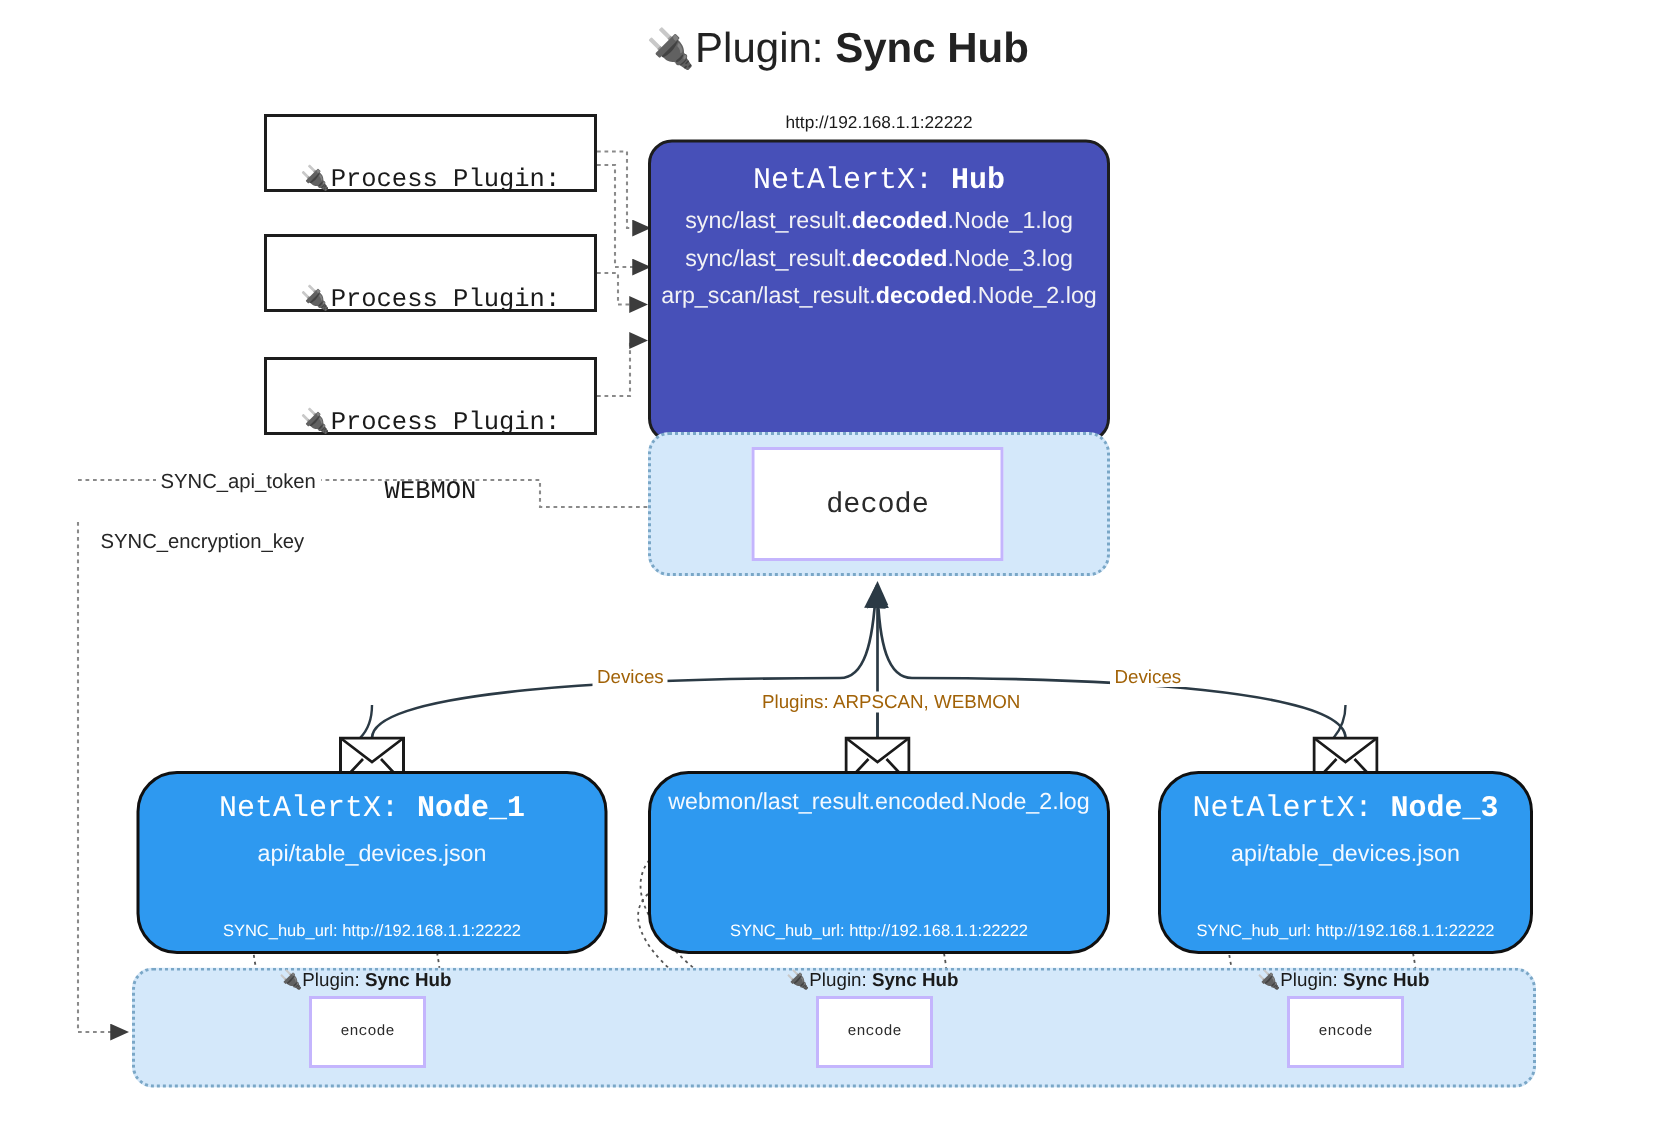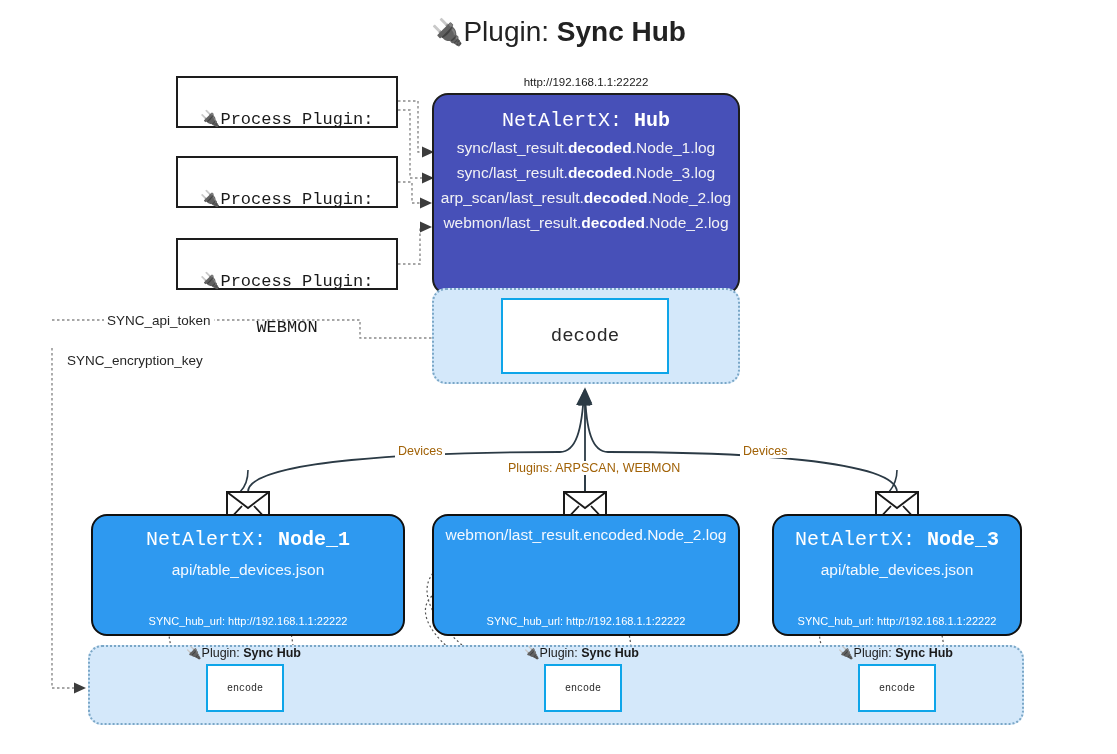--- a/index.html
+++ b/index.html
@@ -106,37 +106,37 @@
     background: #d4e8fa;
     border: 2px dotted #7aa7c7;
     border-radius: 14px;
   }
 
   
   .code-box {
     position: absolute;
     box-sizing: border-box;
     background: #ffffff;
-    border: 2px solid #0ea5e9;
+    border: 2px solid #c4b5fd;
     display: flex;
     align-items: center;
     justify-content: center;
     font-family: "Liberation Mono", monospace;
     color: #2a2a2a;
   }
   #decode-box { font-size: 19px; }
   .encode-box { font-size: 10px; }
 
   
   .node-box {
     position: absolute;
     box-sizing: border-box;
     background: #2e99f0;
     border: 2.5px solid #101010;
-    border-radius: 16px;
+    border-radius: 27px;
     color: #ffffff;
     overflow: hidden;
   }
   .node-title {
     text-align: center;
     font-family: "Liberation Mono", monospace;
     font-size: 20px;
     margin-top: 12px;
     white-space: nowrap;
   }
@@ -258,21 +258,20 @@
   </div>
 
   <div id="hub-url">http://192.168.1.1:22222</div>
   <div id="hub-box">
     <div id="hub-title">
       <span>NetAlertX: </span><b>Hub</b>
     </div>
     <div class="hub-line"><span>sync/last_result.</span><b>decoded</b><span>.Node_1.log</span></div>
     <div class="hub-line"><span>sync/last_result.</span><b>decoded</b><span>.Node_3.log</span></div>
     <div class="hub-line"><span>arp_scan/last_result.</span><b>decoded</b><span>.Node_2.log</span></div>
-    <div class="hub-line"><span>webmon/last_result.</span><b>decoded</b><span>.Node_2.log</span></div>
   </div>
 
   <div class="cluster" style="left:432px; top:288px; width:308px; height:96px;"></div>
   <div class="code-box" id="decode-box" style="left:501px; top:298px; width:168px; height:76px;">
     <span>decode</span>
   </div>
 
   <div class="key-label" style="left:104px; top:313px;">SYNC_api_token</div>
   <div class="key-label" style="left:64px; top:353px;">SYNC_encryption_key</div>
 

